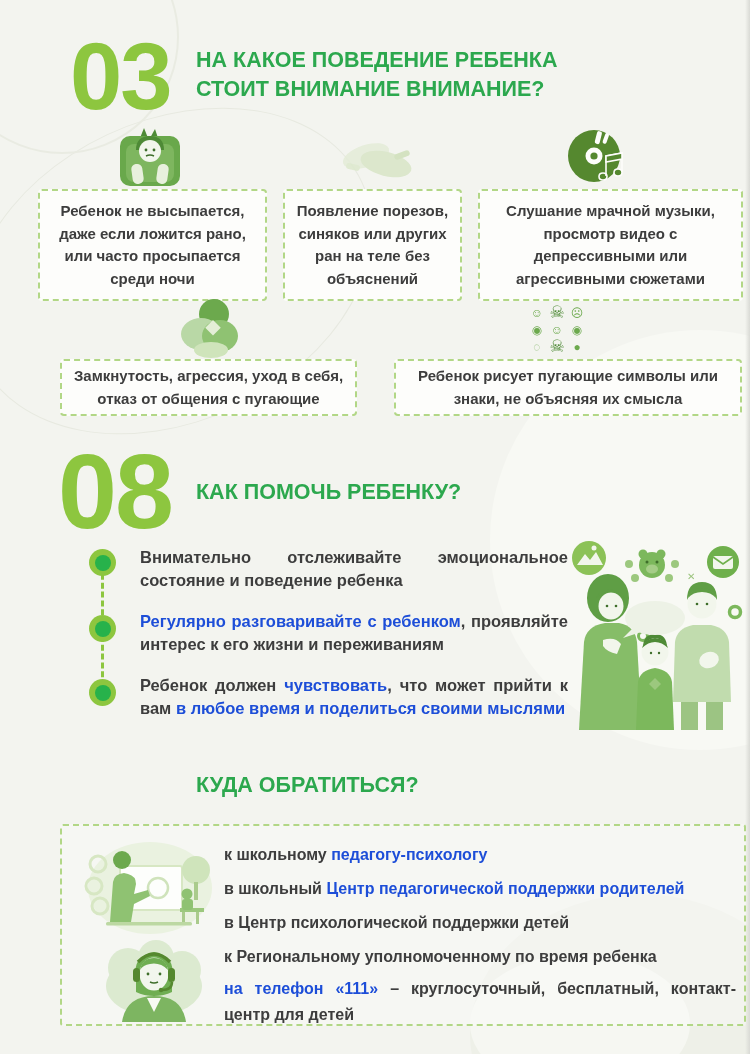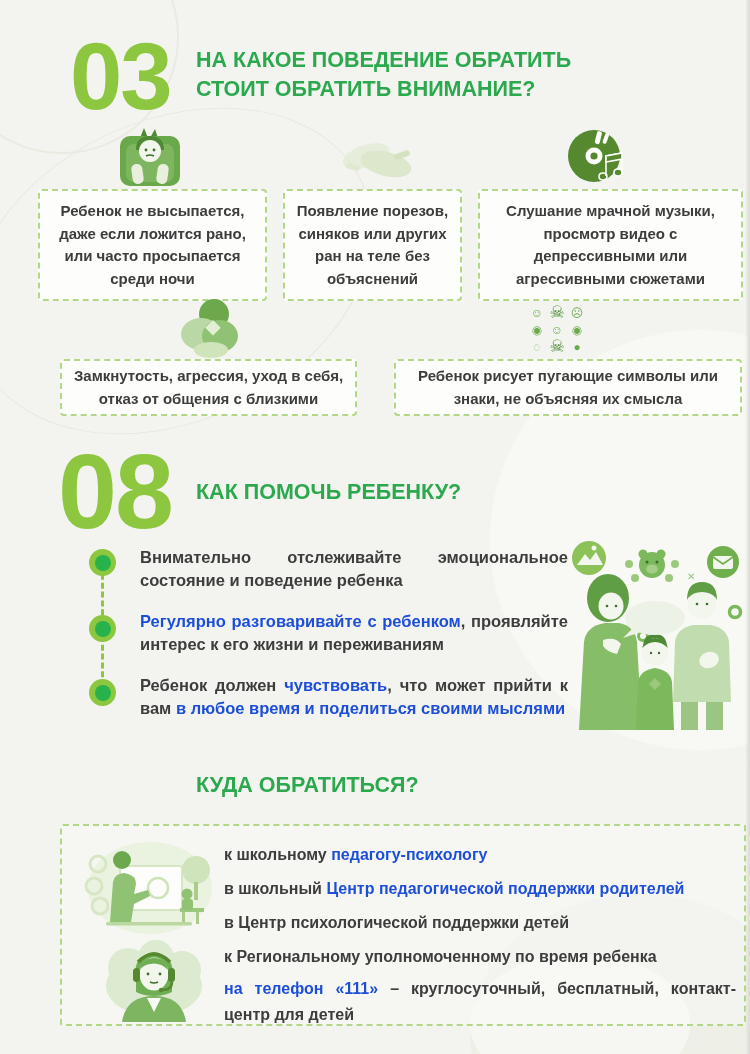--- a/index.html
+++ b/index.html
@@ -45,21 +45,21 @@
 <div class="page">
 
   <div class="bg-line"></div>
   <div class="bg-circle"></div>
   <div class="bg-blob1"></div>
   <div class="bg-blob2"></div>
   <div class="bg-blob3"></div>
   <div class="edge-right"></div>
 
   <div class="num" style="left:70px;top:30px;font-size:94px;">03</div>
-  <div class="h-title" style="left:196px;top:46px;width:410px;font-size:21.5px;">НА КАКОЕ ПОВЕДЕНИЕ ОБРАТИТЬ СТОИТ ОБРАТИТЬ ВНИМАНИЕ?</div>
+  <div class="h-title" style="left:196px;top:46px;width:410px;font-size:21.5px;">НА КАКОЕ ПОВЕДЕНИЕ РЕБЕНКА СТОИТ ВНИМАНИЕ ВНИМАНИЕ?</div>
 
   <svg style="position:absolute;left:118px;top:126px;" width="64" height="64" viewBox="0 0 64 64">
     <polygon points="22,12 26,2 30,12" fill="#4e8a36"></polygon>
     <polygon points="32,12 37,3 40,12" fill="#4e8a36"></polygon>
     <rect x="2" y="10" width="60" height="50" rx="10" fill="#69a84b"></rect>
     <rect x="8" y="18" width="48" height="38" rx="8" fill="#7eb65f"></rect>
     <path d="M18,24 Q18,10 32,10 Q46,10 46,24 Z" fill="#4e8a36"></path>
     <circle cx="32" cy="25" r="11" fill="#f2f6ec"></circle>
     <circle cx="28" cy="24" r="1.4" fill="#3e6e2a"></circle>
     <circle cx="36" cy="24" r="1.4" fill="#3e6e2a"></circle>
@@ -113,21 +113,21 @@
     <span>☹</span>
     <span>◉</span>
     <span>☺</span>
     <span>◉</span>
     <span>◌</span>
     <span class="big">☠</span>
     <span>●</span>
   </div>
 
   <div class="card" style="left:60px;top:359px;width:297px;height:57px;">
-    <span>Замкнутость, агрессия, уход в себя, отказ от общения с близкими</span>
+    <span>Замкнутость, агрессия, уход в себя, отказ от общения с пугающие</span>
   </div>
   <div class="card" style="left:394px;top:359px;width:348px;height:57px;">
     <span>Ребенок рисует пугающие символы или знаки, не объясняя их смысла</span>
   </div>
 
   <div class="num" style="left:58px;top:438px;font-size:106px;">08</div>
   <div class="h-title" style="left:196px;top:478px;width:420px;font-size:21.5px;">КАК ПОМОЧЬ РЕБЕНКУ?</div>
 
   <div class="timeline" style="left:101px;top:565px;height:130px;"></div>
   <div class="dot" style="left:89px;top:549px;"></div>

